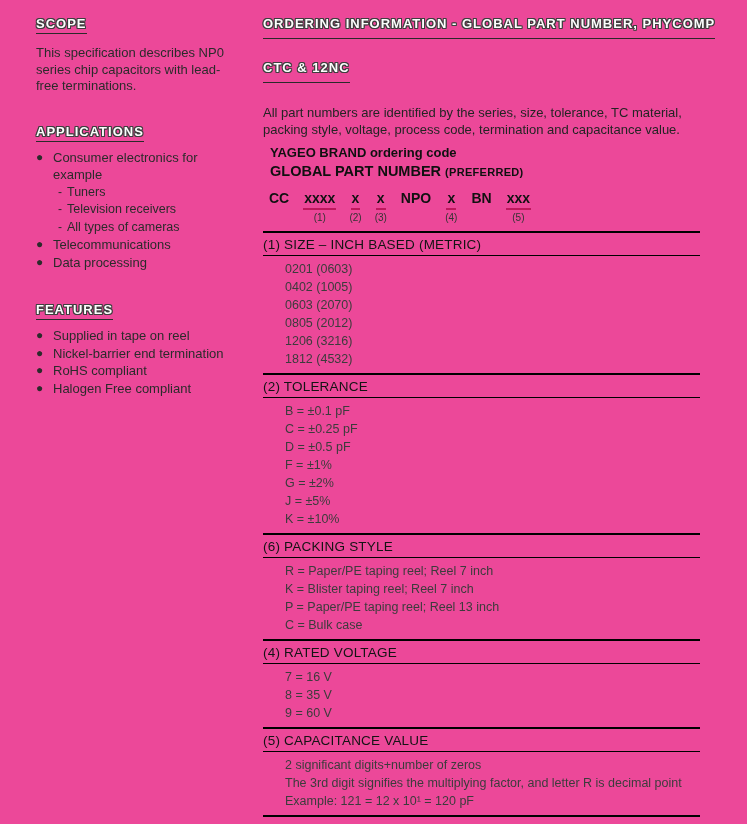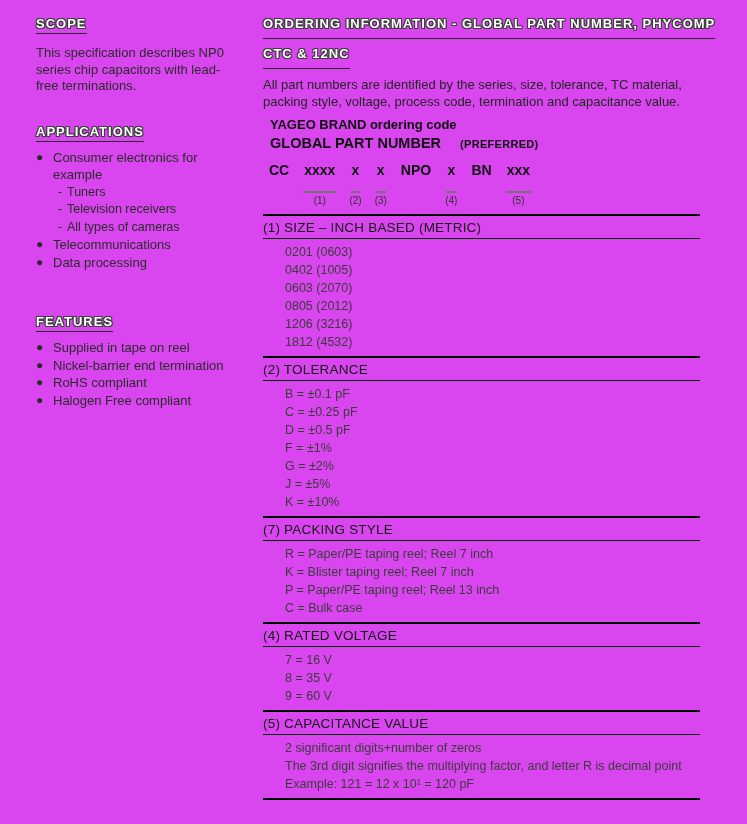--- a/index.html
+++ b/index.html
@@ -1,53 +1,53 @@
 <!DOCTYPE html>
 <html><head>
 <meta charset="utf-8">
 <style>
   html,body{margin:0;padding:0;background:#fff;}
   .page{
-    position:relative;width:747px;height:824px;background:#d946ef;
+    position:relative;width:747px;height:824px;background:#ec4899;
     font-family:"Liberation Sans",sans-serif;color:#1a1a1a;overflow:hidden;
   }
   .left-col{position:absolute;left:36px;top:14px;width:204px;}
   .right-col{position:absolute;left:263px;top:10px;width:437px;}
 
   
   .outline-h{
     font-size:13px;font-weight:bold;letter-spacing:1px;color:#fdfdfd;
     text-shadow:-1px 0 #3f3f3f,1px 0 #3f3f3f,0 -1px #3f3f3f,0 1px #3f3f3f,
                 -1px -1px #3f3f3f,1px -1px #3f3f3f,-1px 1px #3f3f3f,1px 1px #3f3f3f;
     white-space:nowrap;
   }
   .h-underline{display:inline-block;border-bottom:1.5px solid #2a2a2a;padding-bottom:2px;}
 
   .scope-body{margin-top:11px;font-size:13px;line-height:16.5px;color:#2b2b2b;}
 
   .apps-block{margin-top:27px;}
-  .features-block{margin-top:41px;}
+  .features-block{margin-top:29px;}
   .bullet-group{margin-top:7px;}
   .bullet-row{display:flex;font-size:13px;line-height:17.5px;color:#2b2b2b;}
   .bullet{width:17px;flex:none;font-size:12px;}
   .bullet-text{flex:1;}
   .sub-row{display:flex;font-size:12.5px;line-height:17.5px;color:#2b2b2b;padding-left:22px;}
   .dash{width:9px;flex:none;font-size:12px;}
 
   .ord-heading{line-height:25px;}
-  .ord-heading .h-underline{margin-bottom:1px;}
+  .ord-heading .h-underline{margin-bottom:15px;}
   .intro{margin-top:7px;font-size:13px;line-height:16.5px;color:#242424;width:437px;}
   .brand-line{margin-top:7px;margin-left:7px;font-weight:bold;font-size:13px;color:#101010;}
   .gpn-line{margin-top:3px;margin-left:7px;font-weight:bold;font-size:14.5px;color:#101010;}
-  .gpn-suffix{font-size:11px;letter-spacing:0.3px;margin-left:15px;}
+  .gpn-suffix{font-size:11px;letter-spacing:0.3px;}
 
   .pn-row{display:flex;margin-top:11px;margin-left:5px;}
   .pn-seg{display:flex;flex-direction:column;align-items:center;margin-right:13px;}
   .pn-text{font-weight:bold;font-size:14px;color:#111;padding:0 1px;line-height:17px;}
-  .pn-text.u{border-bottom:2px solid #737373;padding-bottom:12px;}
+  .pn-text.u{border-bottom:2px solid #be185d;padding-bottom:1px;}
   .pn-label{font-size:10px;color:#333;margin-top:2px;height:11px;line-height:11px;}
 
   .sections{margin-top:8px;}
   .section{border-top:2.5px solid #000;}
   .section:last-child{border-bottom:2.5px solid #000;}
   .sec-header{font-size:13.5px;color:#141414;padding:4px 2px 3px 0;border-bottom:1.2px solid #000;letter-spacing:0.2px;}
   .sec-body{padding:4px 0 5px 22px;}
   .sec-item{font-size:12.5px;line-height:18px;color:#3c3c3c;}
 </style>
 </head>
@@ -184,21 +184,21 @@
             <div class="sec-item">B = ±0.1 pF</div>
             <div class="sec-item">C = ±0.25 pF</div>
             <div class="sec-item">D = ±0.5 pF</div>
             <div class="sec-item">F = ±1%</div>
             <div class="sec-item">G = ±2%</div>
             <div class="sec-item">J = ±5%</div>
             <div class="sec-item">K = ±10%</div>
           </div>
         </div>
         <div class="section">
-          <div class="sec-header">(7) PACKING STYLE</div>
+          <div class="sec-header">(6) PACKING STYLE</div>
           <div class="sec-body">
             <div class="sec-item">R = Paper/PE taping reel; Reel 7 inch</div>
             <div class="sec-item">K = Blister taping reel; Reel 7 inch</div>
             <div class="sec-item">P = Paper/PE taping reel; Reel 13 inch</div>
             <div class="sec-item">C = Bulk case</div>
           </div>
         </div>
         <div class="section">
           <div class="sec-header">(4) RATED VOLTAGE</div>
           <div class="sec-body">

